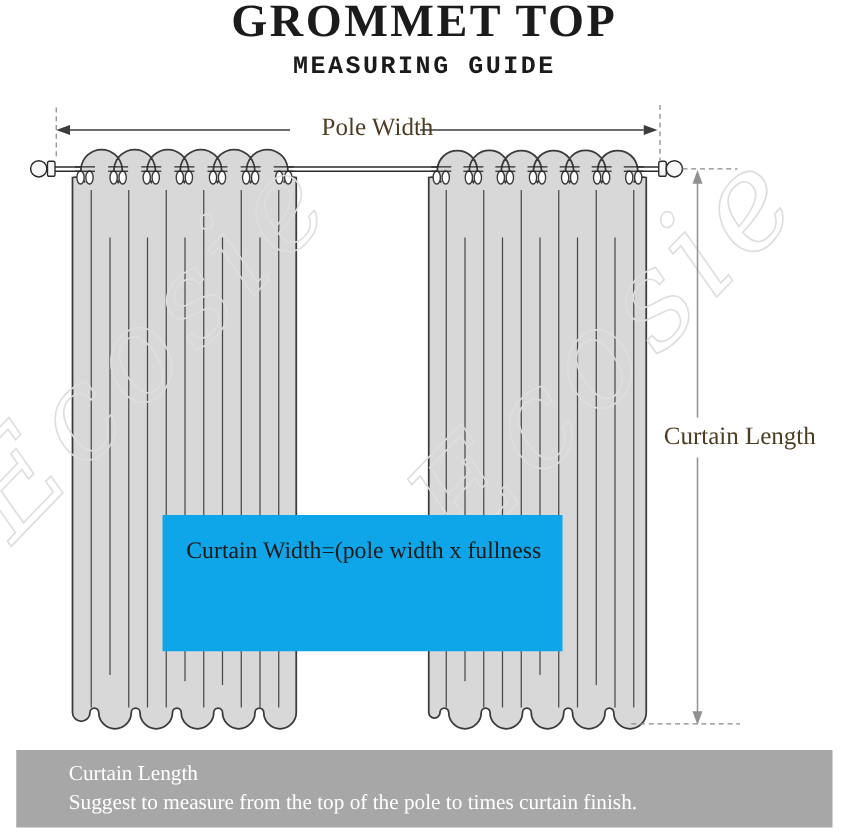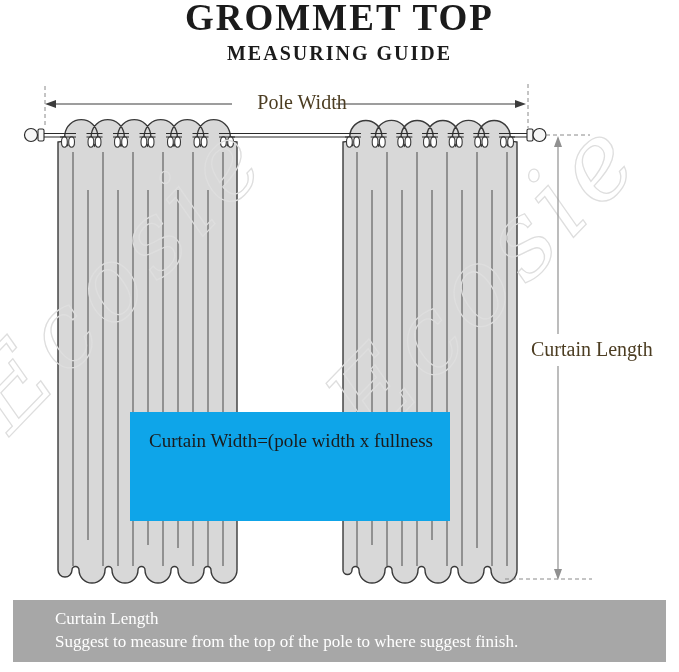--- a/index.html
+++ b/index.html
@@ -27,21 +27,21 @@
   }
   .stage svg{position:absolute;left:0;top:0;}
   .page-title{
     position:absolute;left:0;top:-4px;width:679px;
     text-align:center;font-size:37px;font-weight:bold;
     letter-spacing:2px;color:var(--title_text);
   }
   .page-subtitle{
     position:absolute;left:0;top:42px;width:679px;
     text-align:center;font-size:20px;font-weight:bold;
-    letter-spacing:2px;color:var(--title_text);
+    letter-spacing:2px;color:var(--title_text);font-family:Liberation Mono, monospace;
   }
   .pole-width-label{
     position:absolute;left:142px;top:91px;width:320px;
     text-align:center;font-size:20px;color:var(--label_text);
   }
   .curtain-length-label{
     position:absolute;left:531px;top:338px;width:140px;
     font-size:20px;color:var(--label_text);
   }
   .info-box{
@@ -194,16 +194,16 @@
 
   <div class="pole-width-label">Pole Width</div>
   <div class="curtain-length-label">Curtain Length</div>
 
   <div class="info-box">
     <div>Curtain Width=(pole width x fullness</div>
   </div>
 
   <div class="footer-bar">
     <div>Curtain Length</div>
-    <div>Suggest to measure from the top of the pole to where suggest finish.</div>
+    <div>Suggest to measure from the top of the pole to times curtain finish.</div>
   </div>
 
 </div>
 
 </body></html>

